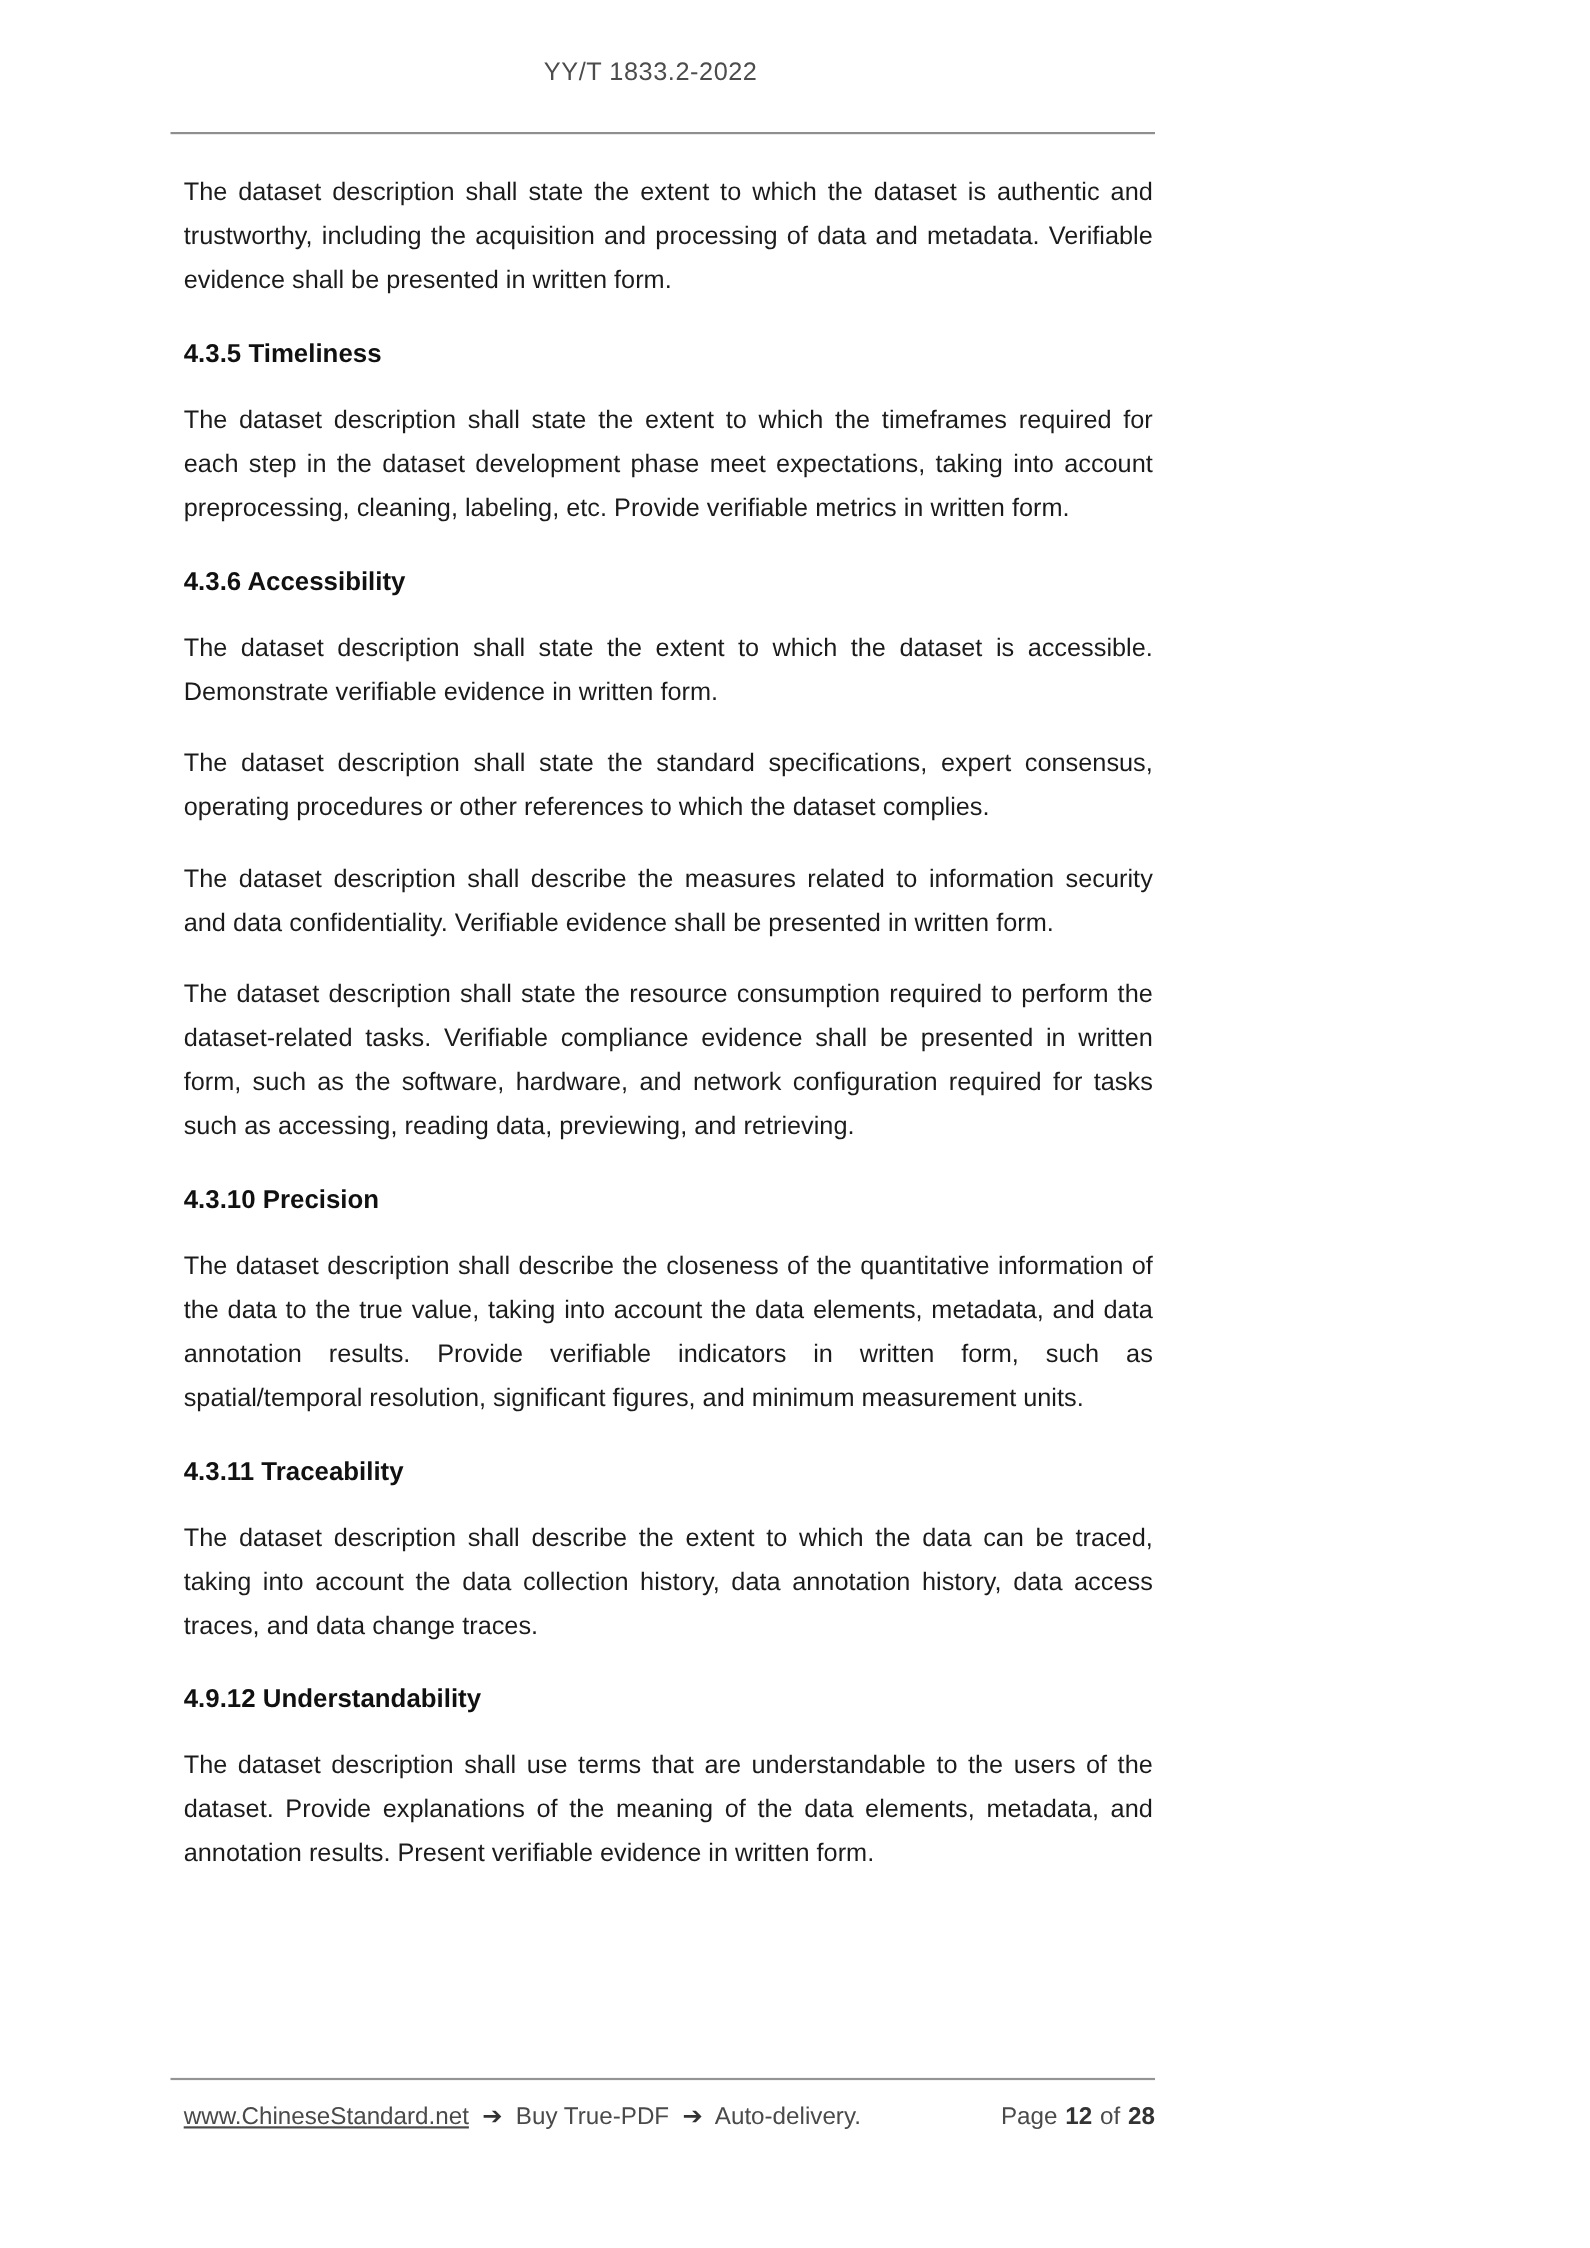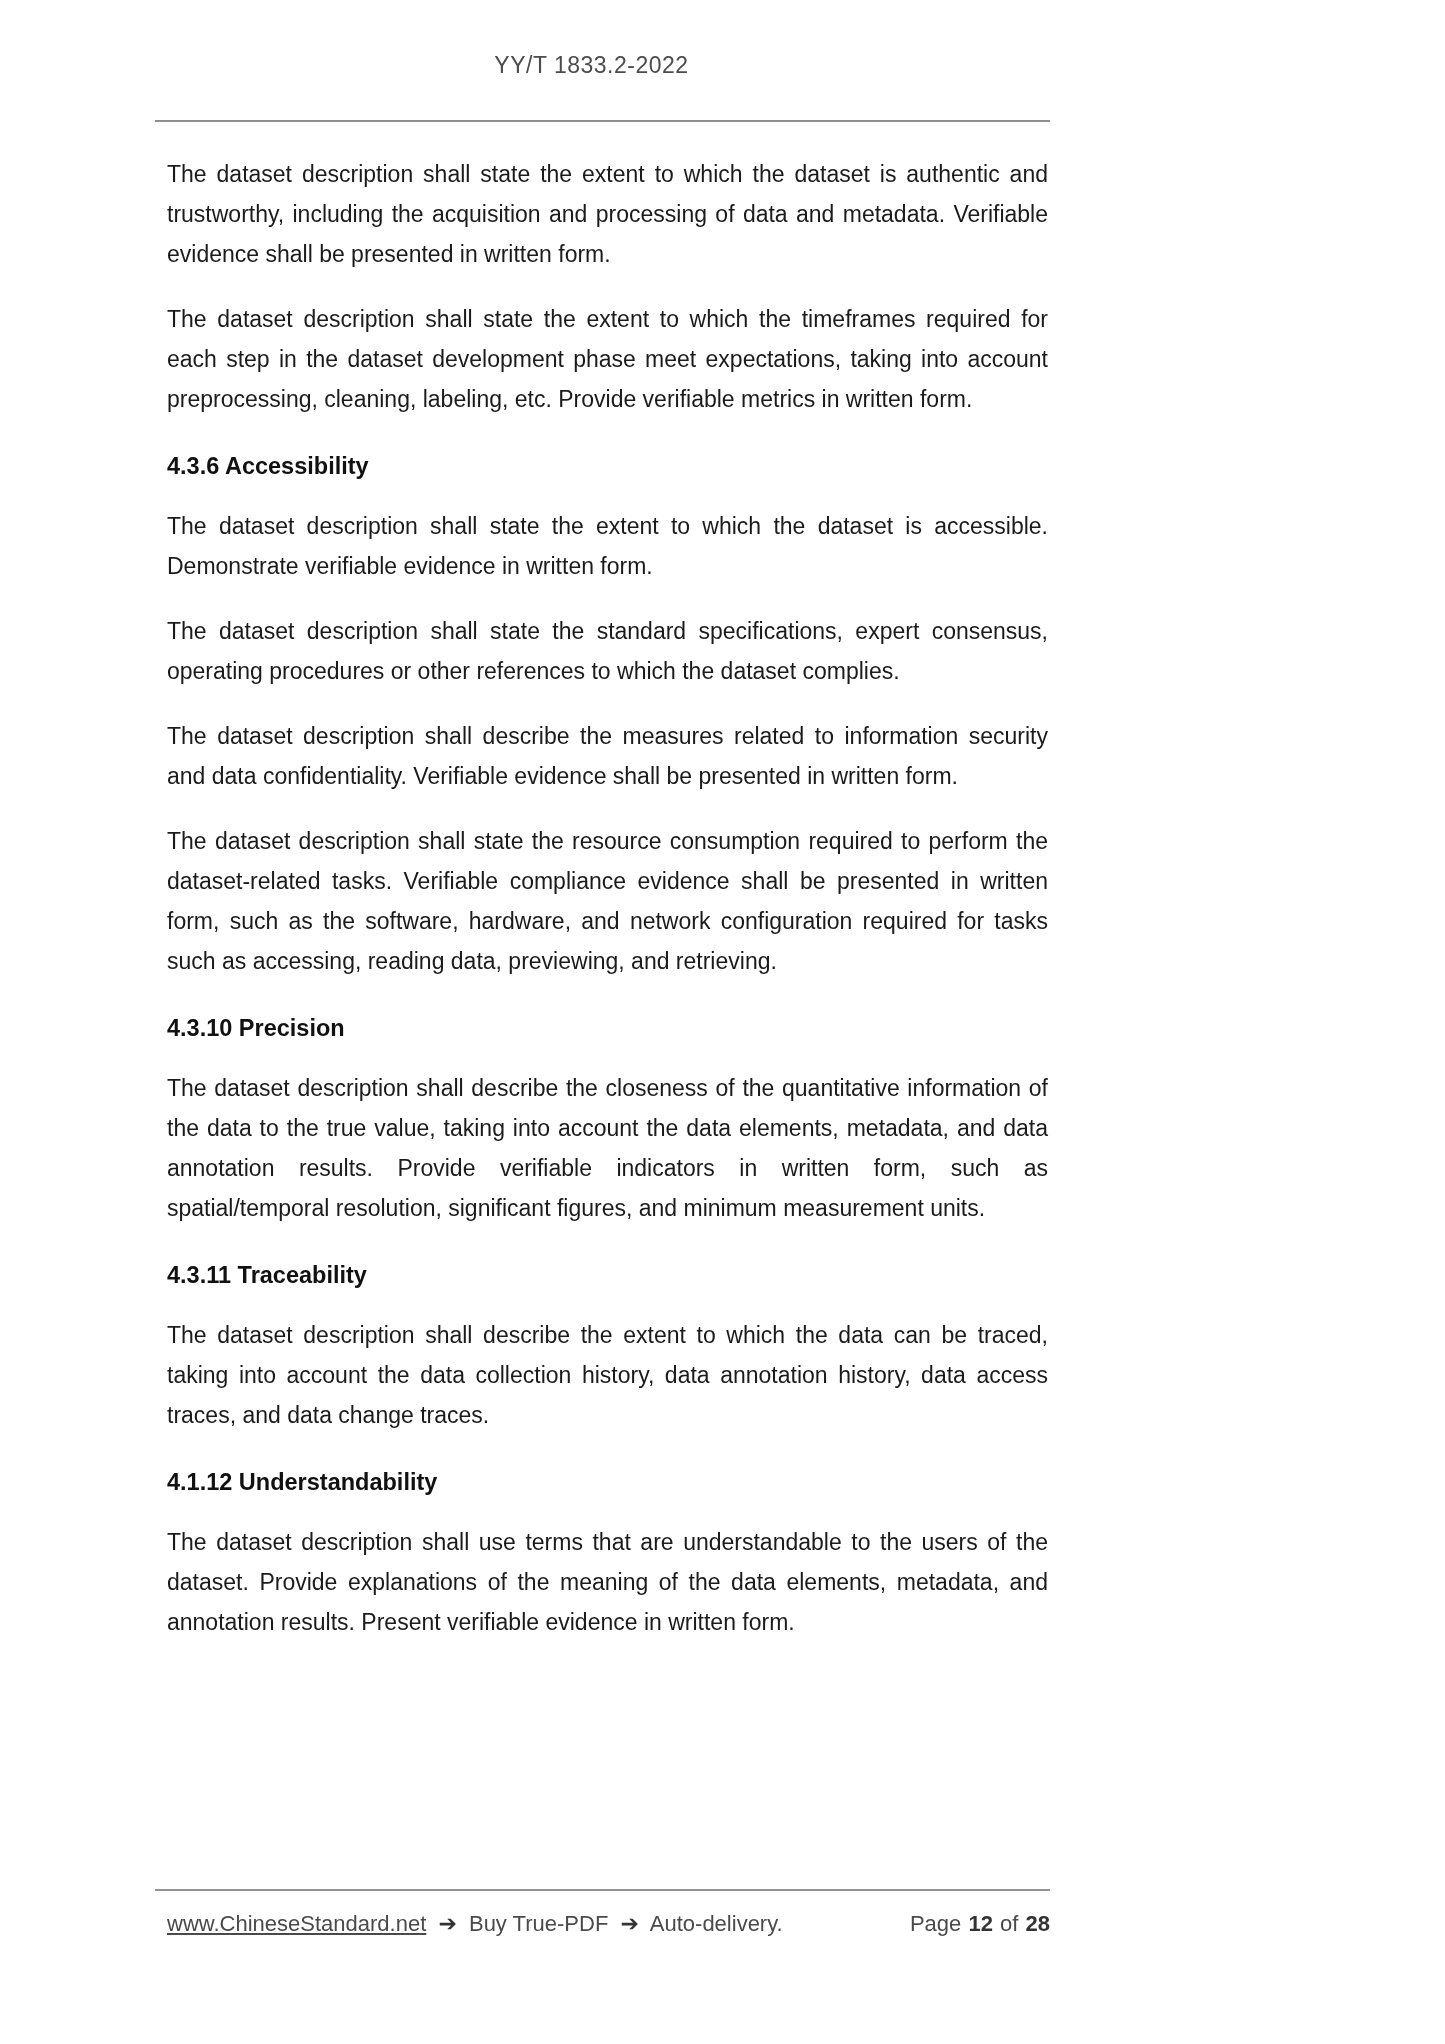--- a/index.html
+++ b/index.html
@@ -82,31 +82,32 @@
 <div class="page">
 
   <div class="doc-header">
     <div class="doc-code">YY/T 1833.2-2022</div>
     <div class="rule header-rule"></div>
   </div>
 
   <div class="content">
 
   <p>The dataset description shall state the extent to which the dataset is authentic and trustworthy, including the acquisition and processing of data and metadata. Verifiable evidence shall be presented in written form.</p>
+      <h3>4.3.5 Timeliness</h3>
       <p>The dataset description shall state the extent to which the timeframes required for each step in the dataset development phase meet expectations, taking into account preprocessing, cleaning, labeling, etc. Provide verifiable metrics in written form.</p>
       <h3>4.3.6 Accessibility</h3>
       <p>The dataset description shall state the extent to which the dataset is accessible. Demonstrate verifiable evidence in written form.</p>
       <p>The dataset description shall state the standard specifications, expert consensus, operating procedures or other references to which the dataset complies.</p>
       <p>The dataset description shall describe the measures related to information security and data confidentiality. Verifiable evidence shall be presented in written form.</p>
       <p>The dataset description shall state the resource consumption required to perform the dataset-related tasks. Verifiable compliance evidence shall be presented in written form, such as the software, hardware, and network configuration required for tasks such as accessing, reading data, previewing, and retrieving.</p>
       <h3>4.3.10 Precision</h3>
       <p>The dataset description shall describe the closeness of the quantitative information of the data to the true value, taking into account the data elements, metadata, and data annotation results. Provide verifiable indicators in written form, such as spatial/temporal resolution, significant figures, and minimum measurement units.</p>
       <h3>4.3.11 Traceability</h3>
       <p>The dataset description shall describe the extent to which the data can be traced, taking into account the data collection history, data annotation history, data access traces, and data change traces.</p>
-      <h3>4.1.12 Understandability</h3>
+      <h3>4.9.12 Understandability</h3>
       <p>The dataset description shall use terms that are understandable to the users of the dataset. Provide explanations of the meaning of the data elements, metadata, and annotation results. Present verifiable evidence in written form.</p>
     </div>
 
   <div class="doc-footer">
     <div class="rule footer-rule"></div>
     <div class="footer-row">
       <div class="footer-left">
         <a href="#">www.ChineseStandard.net</a>
         <span class="arrow">➔</span>
         <span>Buy True-PDF</span>

